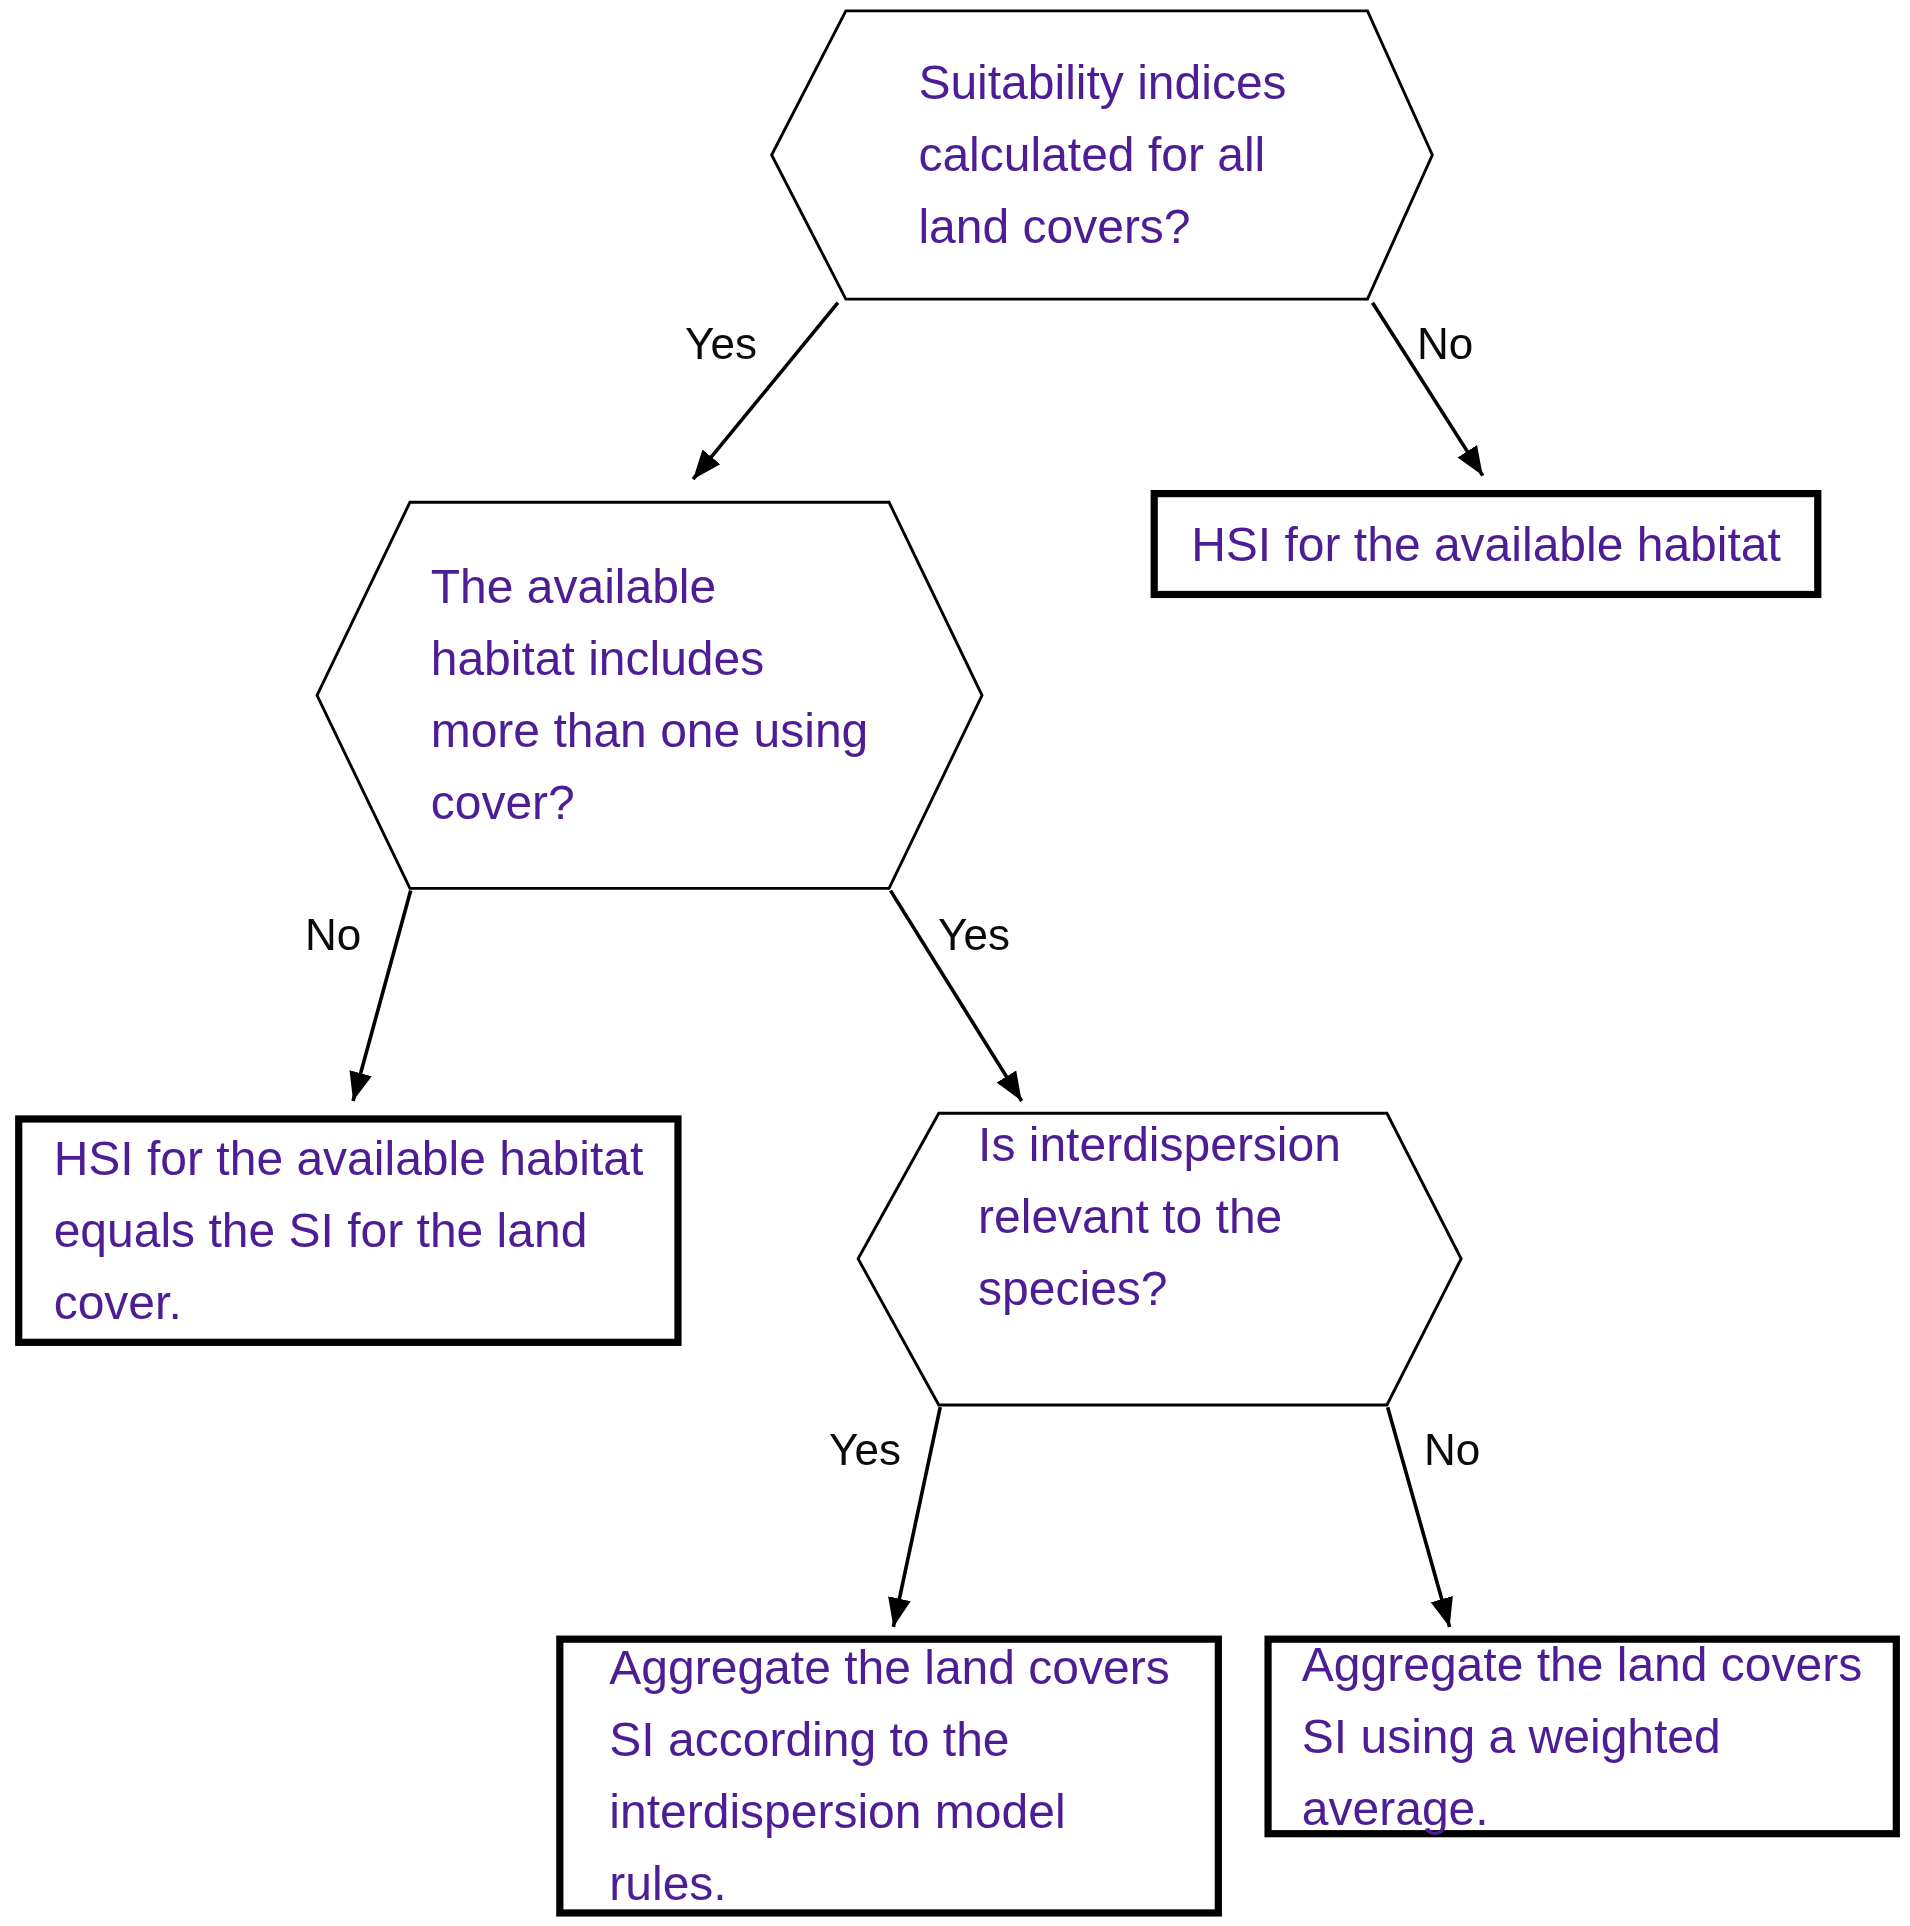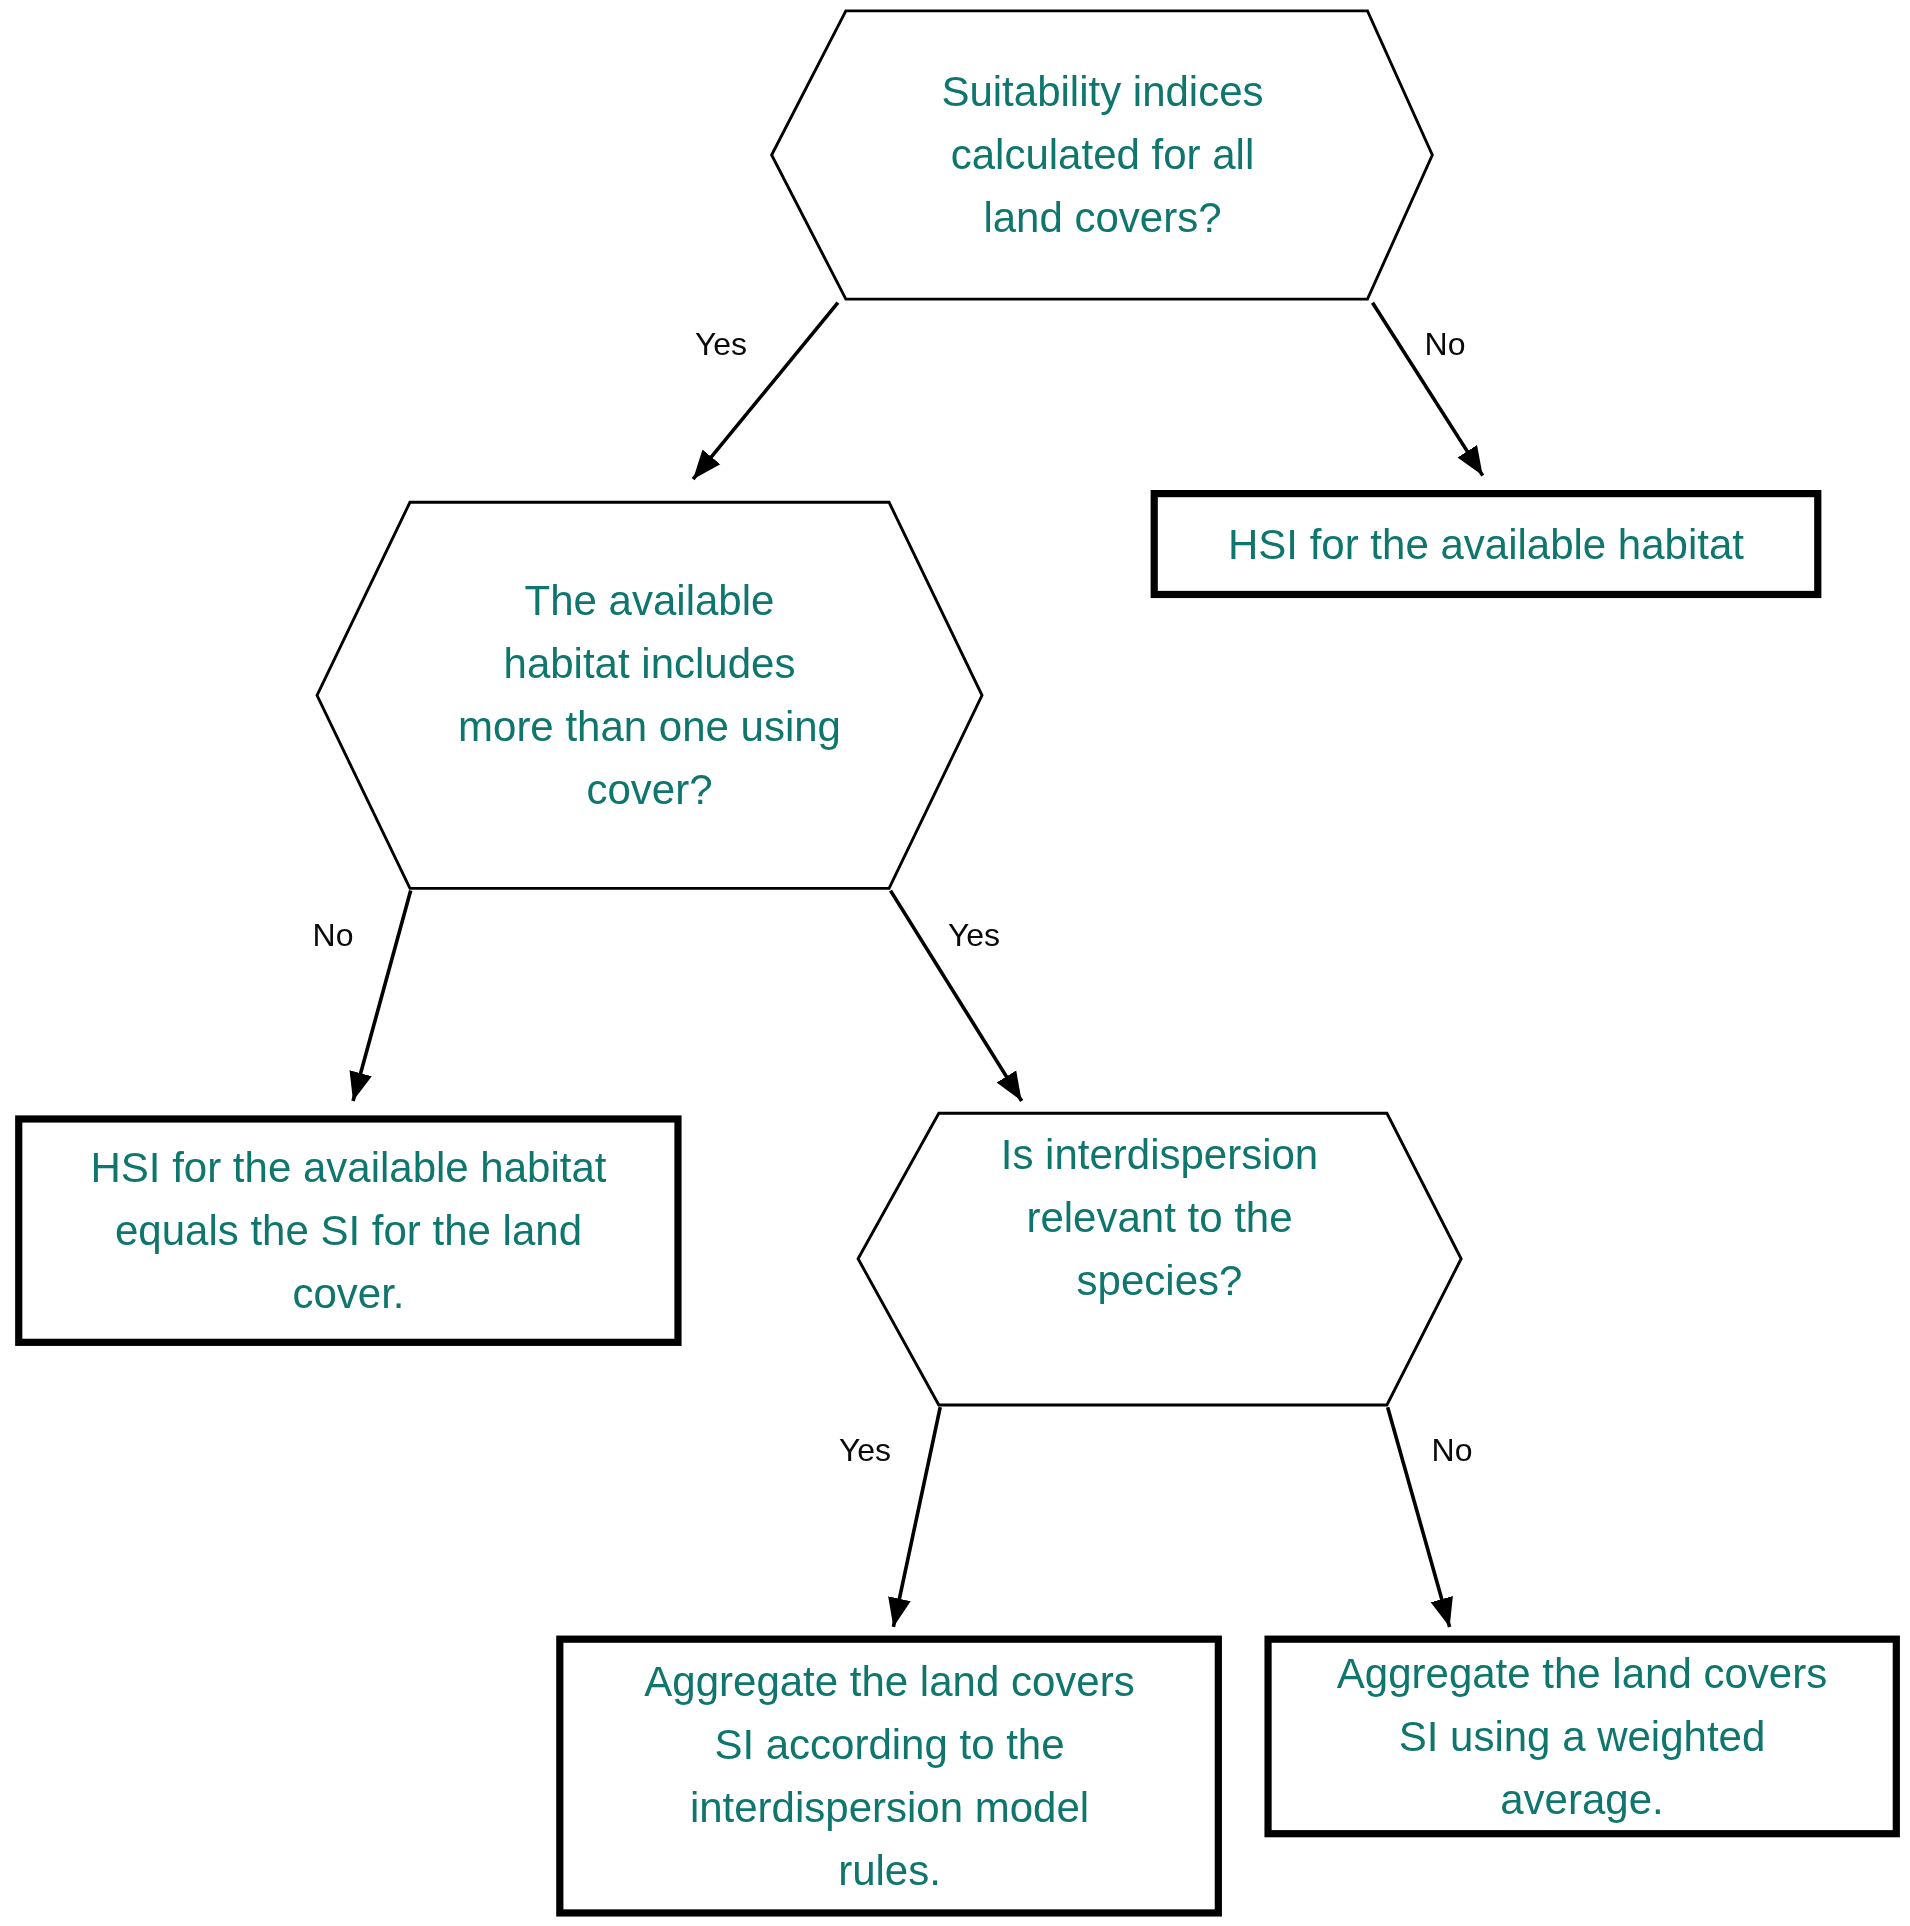--- a/index.html
+++ b/index.html
@@ -15,31 +15,30 @@
   .canvas svg.shapes {
     position: absolute;
     left: 0; top: 0;
     width: 1910px; height: 1926px;
   }
   .node-label {
     position: absolute;
     display: flex;
     align-items: center;
     justify-content: center;
-    text-align: center;
     white-space: pre-line;
-    font-size: 42px;
+    font-size: 48px;
     line-height: 1.5;
-    color: #0f766e;
+    color: #4c1d95;
     pointer-events: none;
   }
   .edge-label {
     position: absolute;
     transform: translate(-50%, -50%);
-    font-size: 32px;
+    font-size: 44px;
     line-height: 1;
     color: #0a0a0a;
     white-space: nowrap;
     pointer-events: none;
   }
 </style>
 </head>
 <body>
 
 <div class="canvas">

